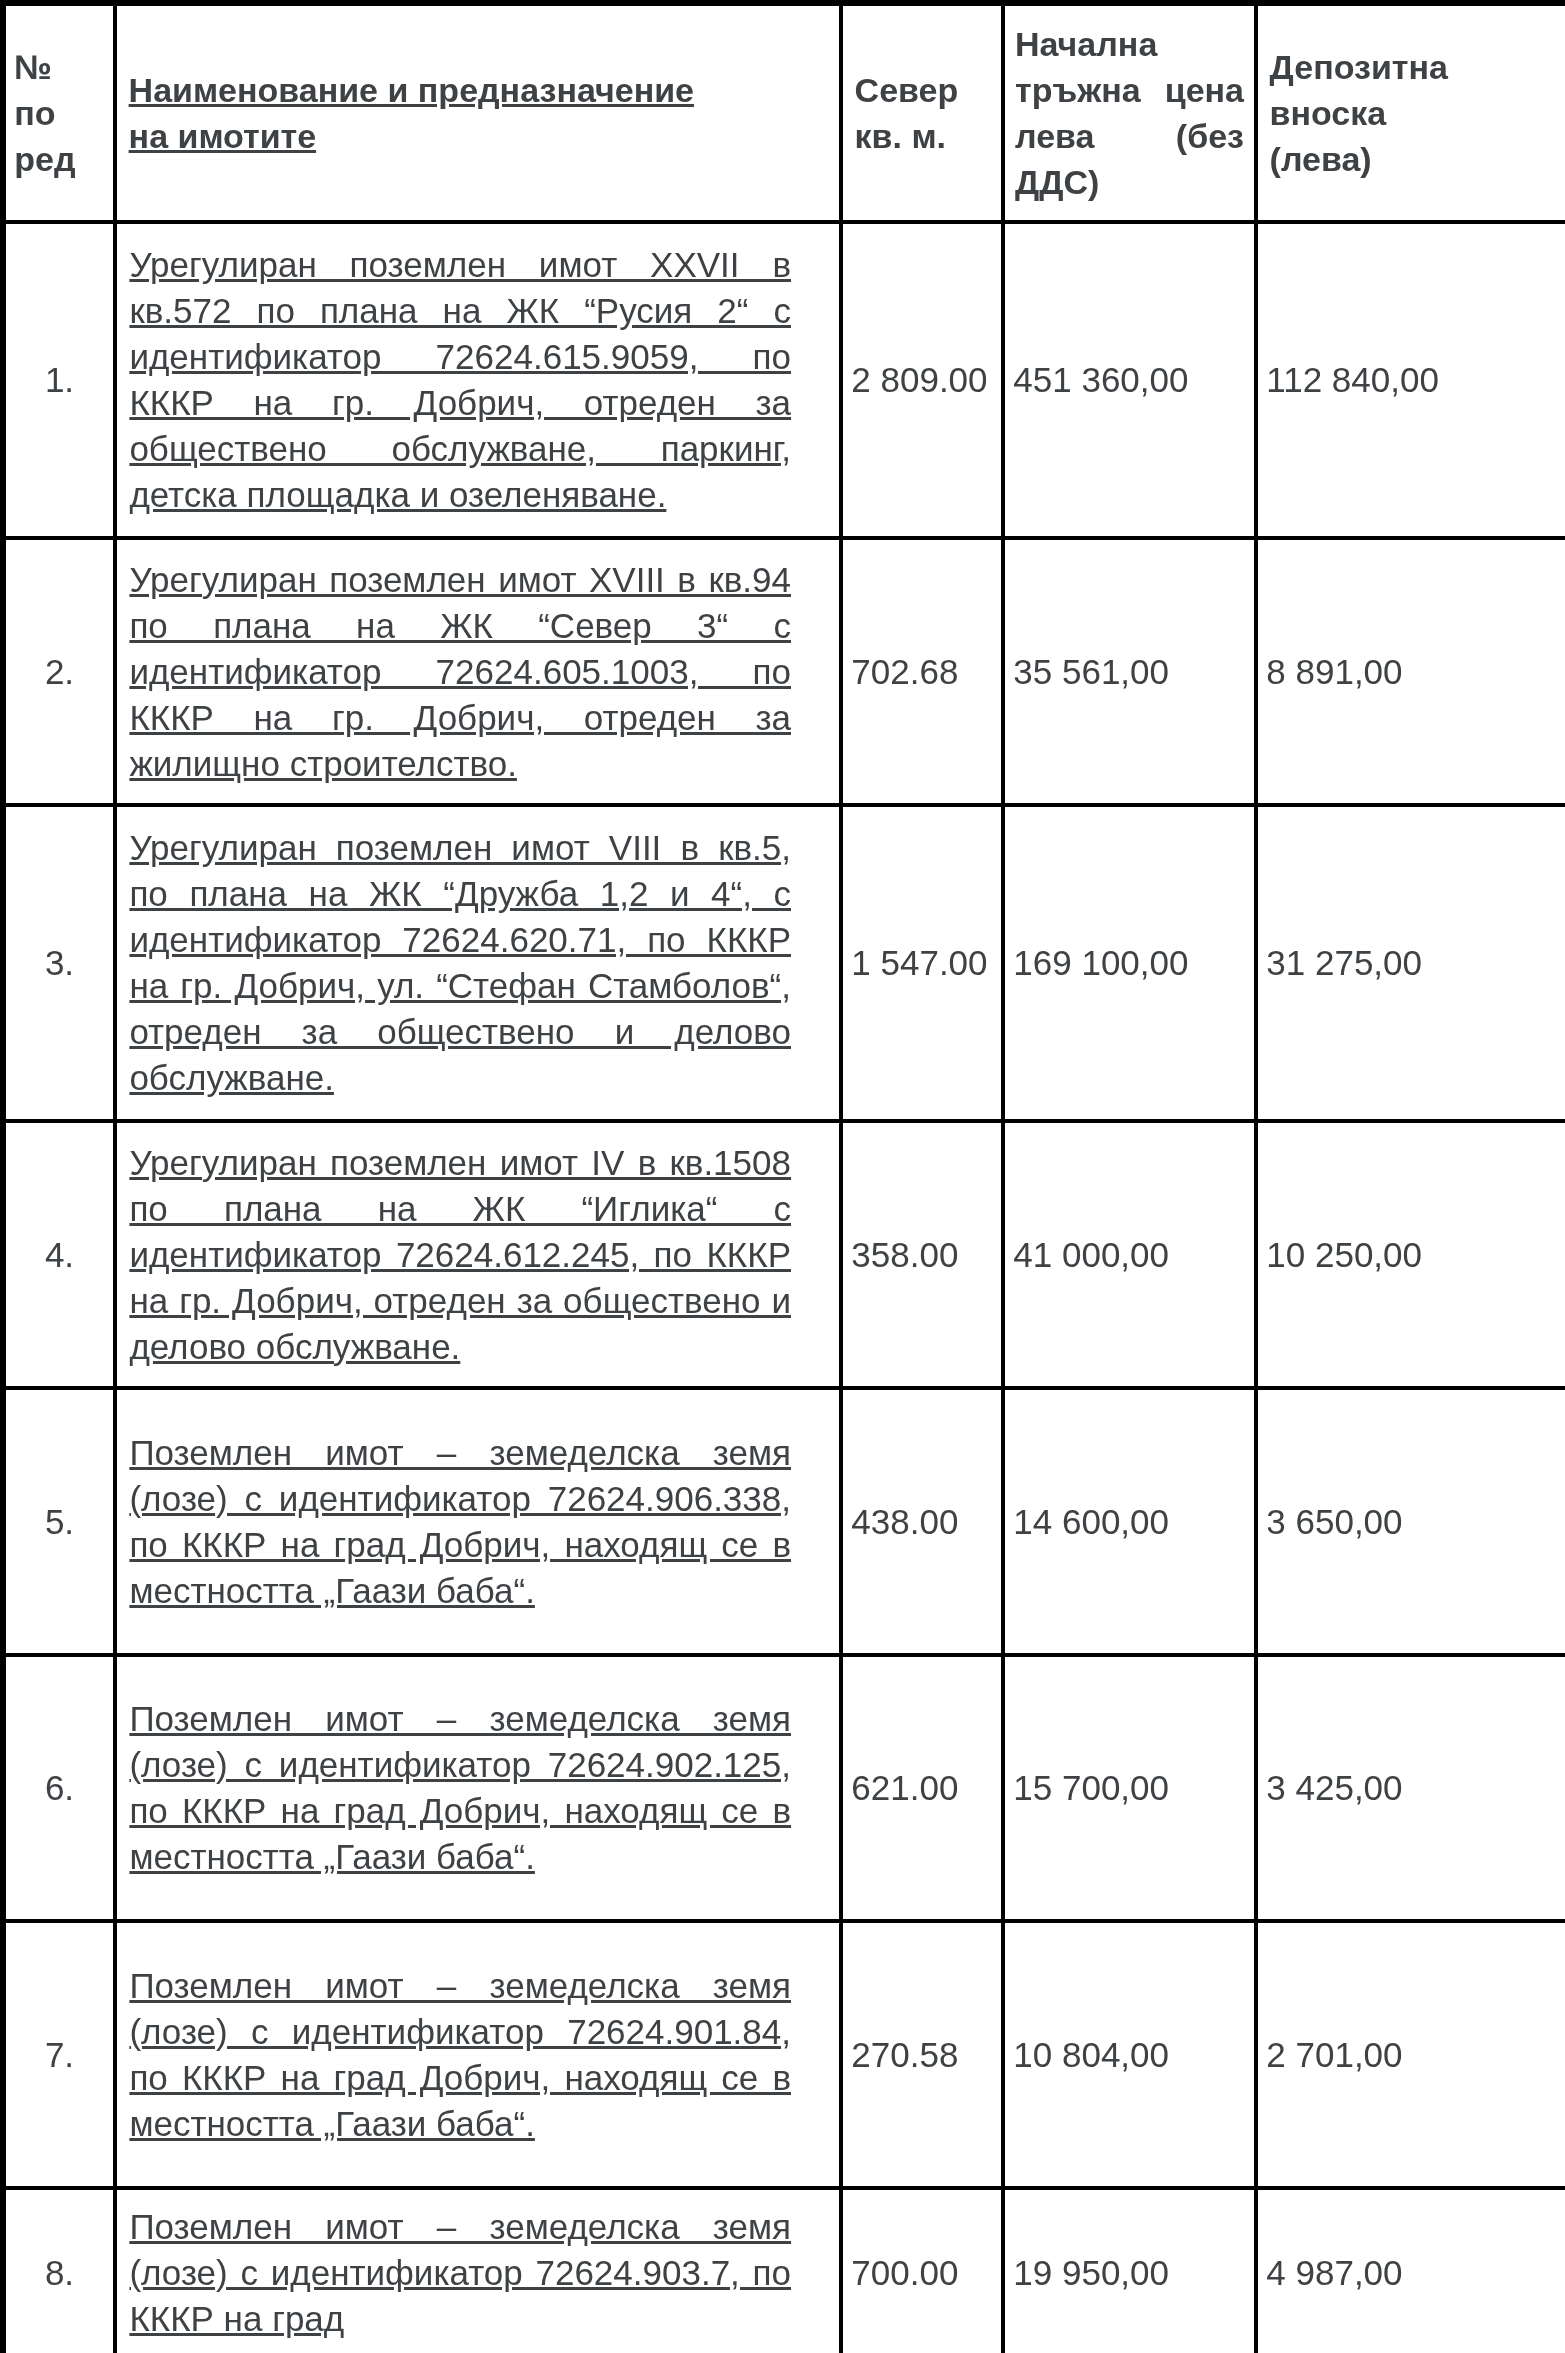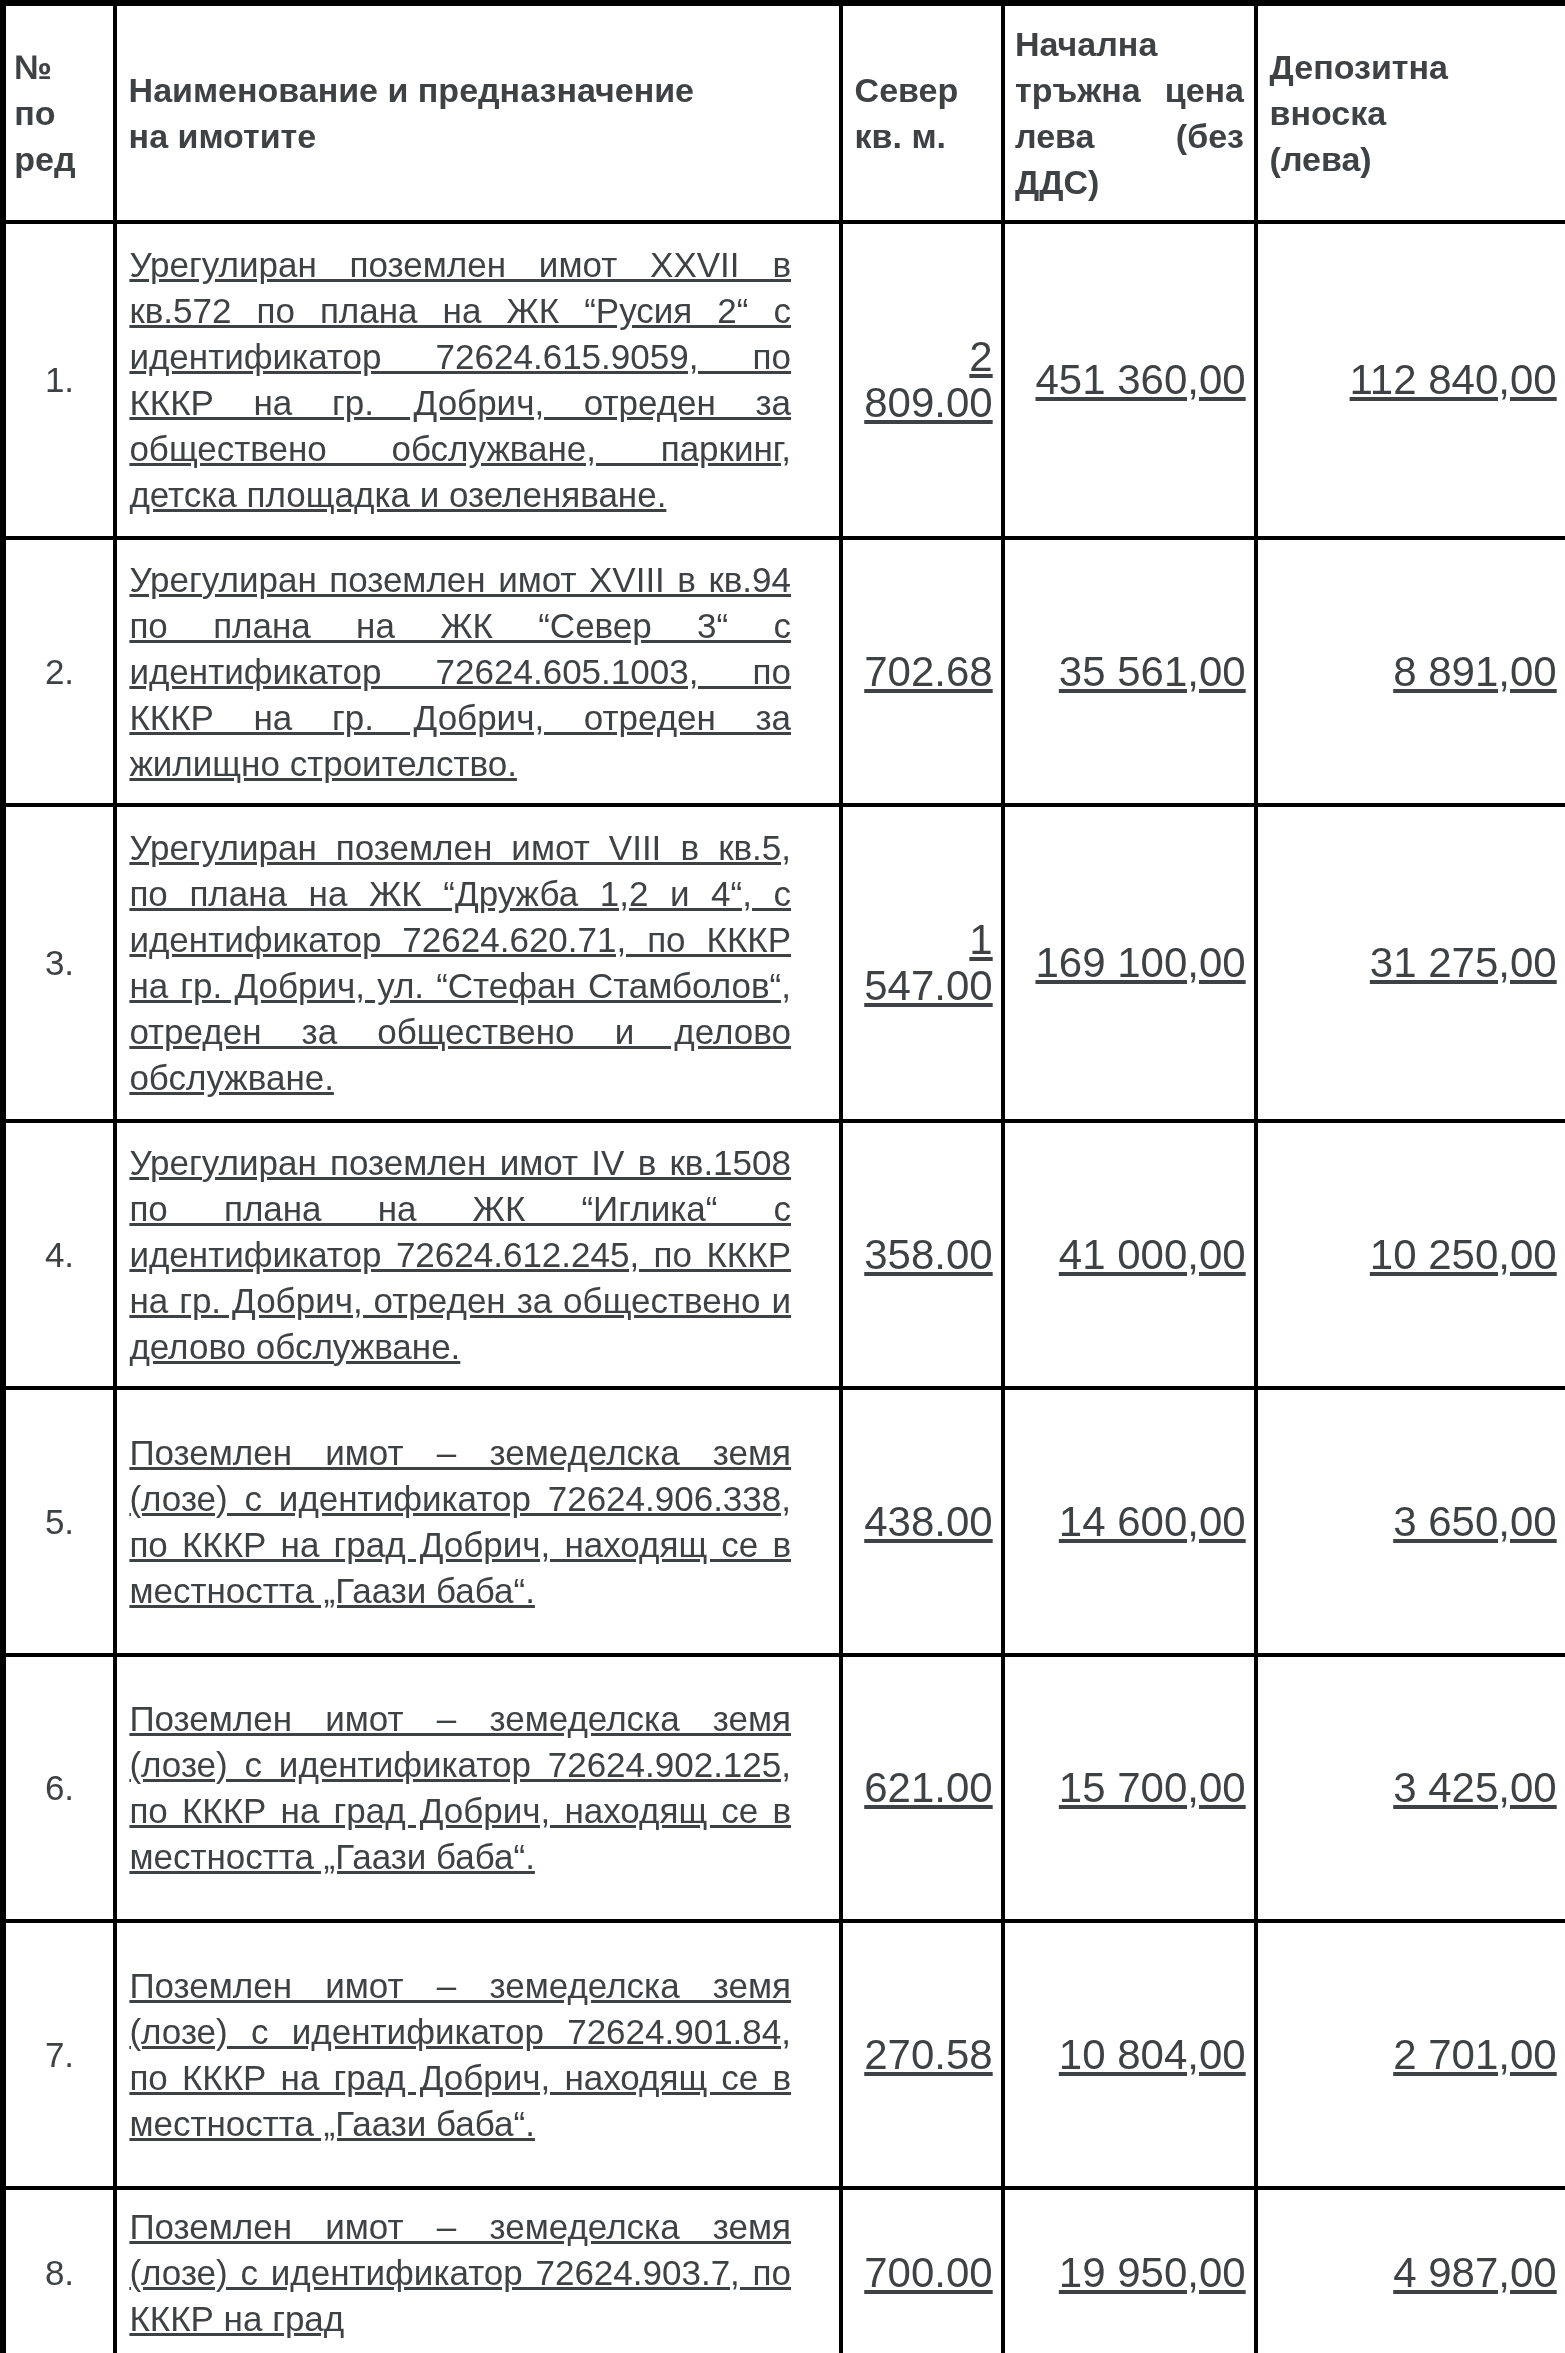--- a/index.html
+++ b/index.html
@@ -42,46 +42,45 @@
   
   td.hdr {
     font-weight: bold;
     font-size: 34px;
     line-height: 46px;
     text-align: left;
     color: #3f4245;
   }
   td.hdr-pre { white-space: pre-line; }
   td.hdr-num     { padding: 0 3.3px 0 8.3px; }
-  td.hdr-name    { padding: 0 11.6px; }
+  td.hdr-name    { padding: 0 11.6px; text-decoration: underline; }
   td.hdr-area    { padding: 0 6.6px 0 11.6px; }
   td.hdr-price   { padding: 0 10px; text-align: justify; }
   td.hdr-deposit { padding: 0 8.3px 0 11.6px; }
 
   
   td.b-num {
     font-size: 35px;
     line-height: 46px;
     text-align: center;
     padding: 0 5px;
   }
   td.b-name {
     font-size: 35px;
     line-height: 46px;
     text-align: justify;
     padding: 6.6px 48px 6.6px 12.4px;
     vertical-align: middle;
     text-decoration: underline;
   }
   td.b-val {
-    font-size: 42px;
+    font-size: 35px;
     line-height: 46px;
-    text-align: right;
+    text-align: left;
     padding: 0 8.3px;
-    text-decoration: underline;
   }
 </style>
 </head>
 <body>
 
 <div class="page">
   <table class="props">
     <colgroup>
       <col class="c-num">
         <col class="c-name">

